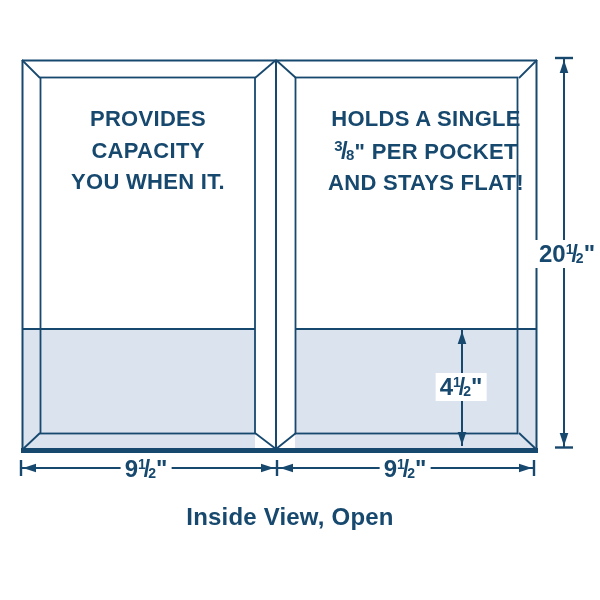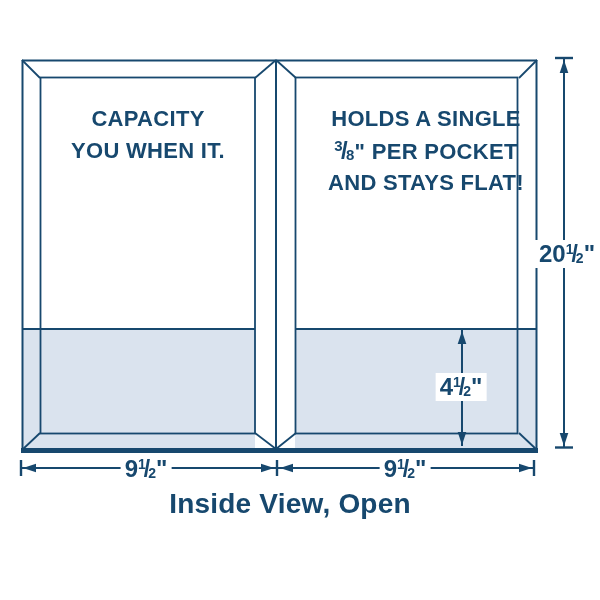--- a/index.html
+++ b/index.html
@@ -28,22 +28,22 @@
   .dim-label {
     position:absolute; transform:translate(-50%,-50%);
     background:#ffffff; color:#17486E; font-weight:bold; font-size:24px;
     padding:1px 4px; white-space:nowrap; line-height:26px;
   }
   .dim-label sup { font-size:14px; top:-8px; }
   .dim-label sub { font-size:14px; top:1px; }
   .dim-label .fslash { font-size:23px; margin:0 -2px; }
 
   .caption {
-    position:absolute; left:290px; top:504px; transform:translate(-50%,-50%);
-    color:#17486E; font-size:28px; font-weight:bold; white-space:nowrap;
+    position:absolute; left:290px; top:517px; transform:translate(-50%,-50%);
+    color:#17486E; font-size:24px; font-weight:bold; white-space:nowrap;
     letter-spacing:0.2px;
   }
 </style>
 </head>
 <body>
 
 <div class="stage">
 
   <svg width="600" height="600" viewBox="0 0 600 600">
 
@@ -88,20 +88,21 @@
     <line x1="534" y1="460" x2="534" y2="476" stroke-width="2.4"></line>
     <path class="arrowhead" d="M280,468 L293,463.7 L293,472.3 Z"></path>
     <path class="arrowhead" d="M532,468 L519,463.7 L519,472.3 Z"></path>
 
     <line x1="462" y1="330" x2="462" y2="446" stroke-width="2"></line>
     <path class="arrowhead" d="M462,331 L457.7,344 L466.3,344 Z"></path>
     <path class="arrowhead" d="M462,445 L457.7,432 L466.3,432 Z"></path>
   </svg>
 
   <div class="panel-text left">
+    <div>PROVIDES</div>
     <div>CAPACITY</div>
     <div>YOU WHEN IT.</div>
   </div>
 
   <div class="panel-text right">
     <div>HOLDS A SINGLE</div>
     <div><sup>3</sup><span class="fslash">/</span><sub>8</sub><span>" PER POCKET</span></div>
     <div>AND STAYS FLAT!</div>
   </div>
 

